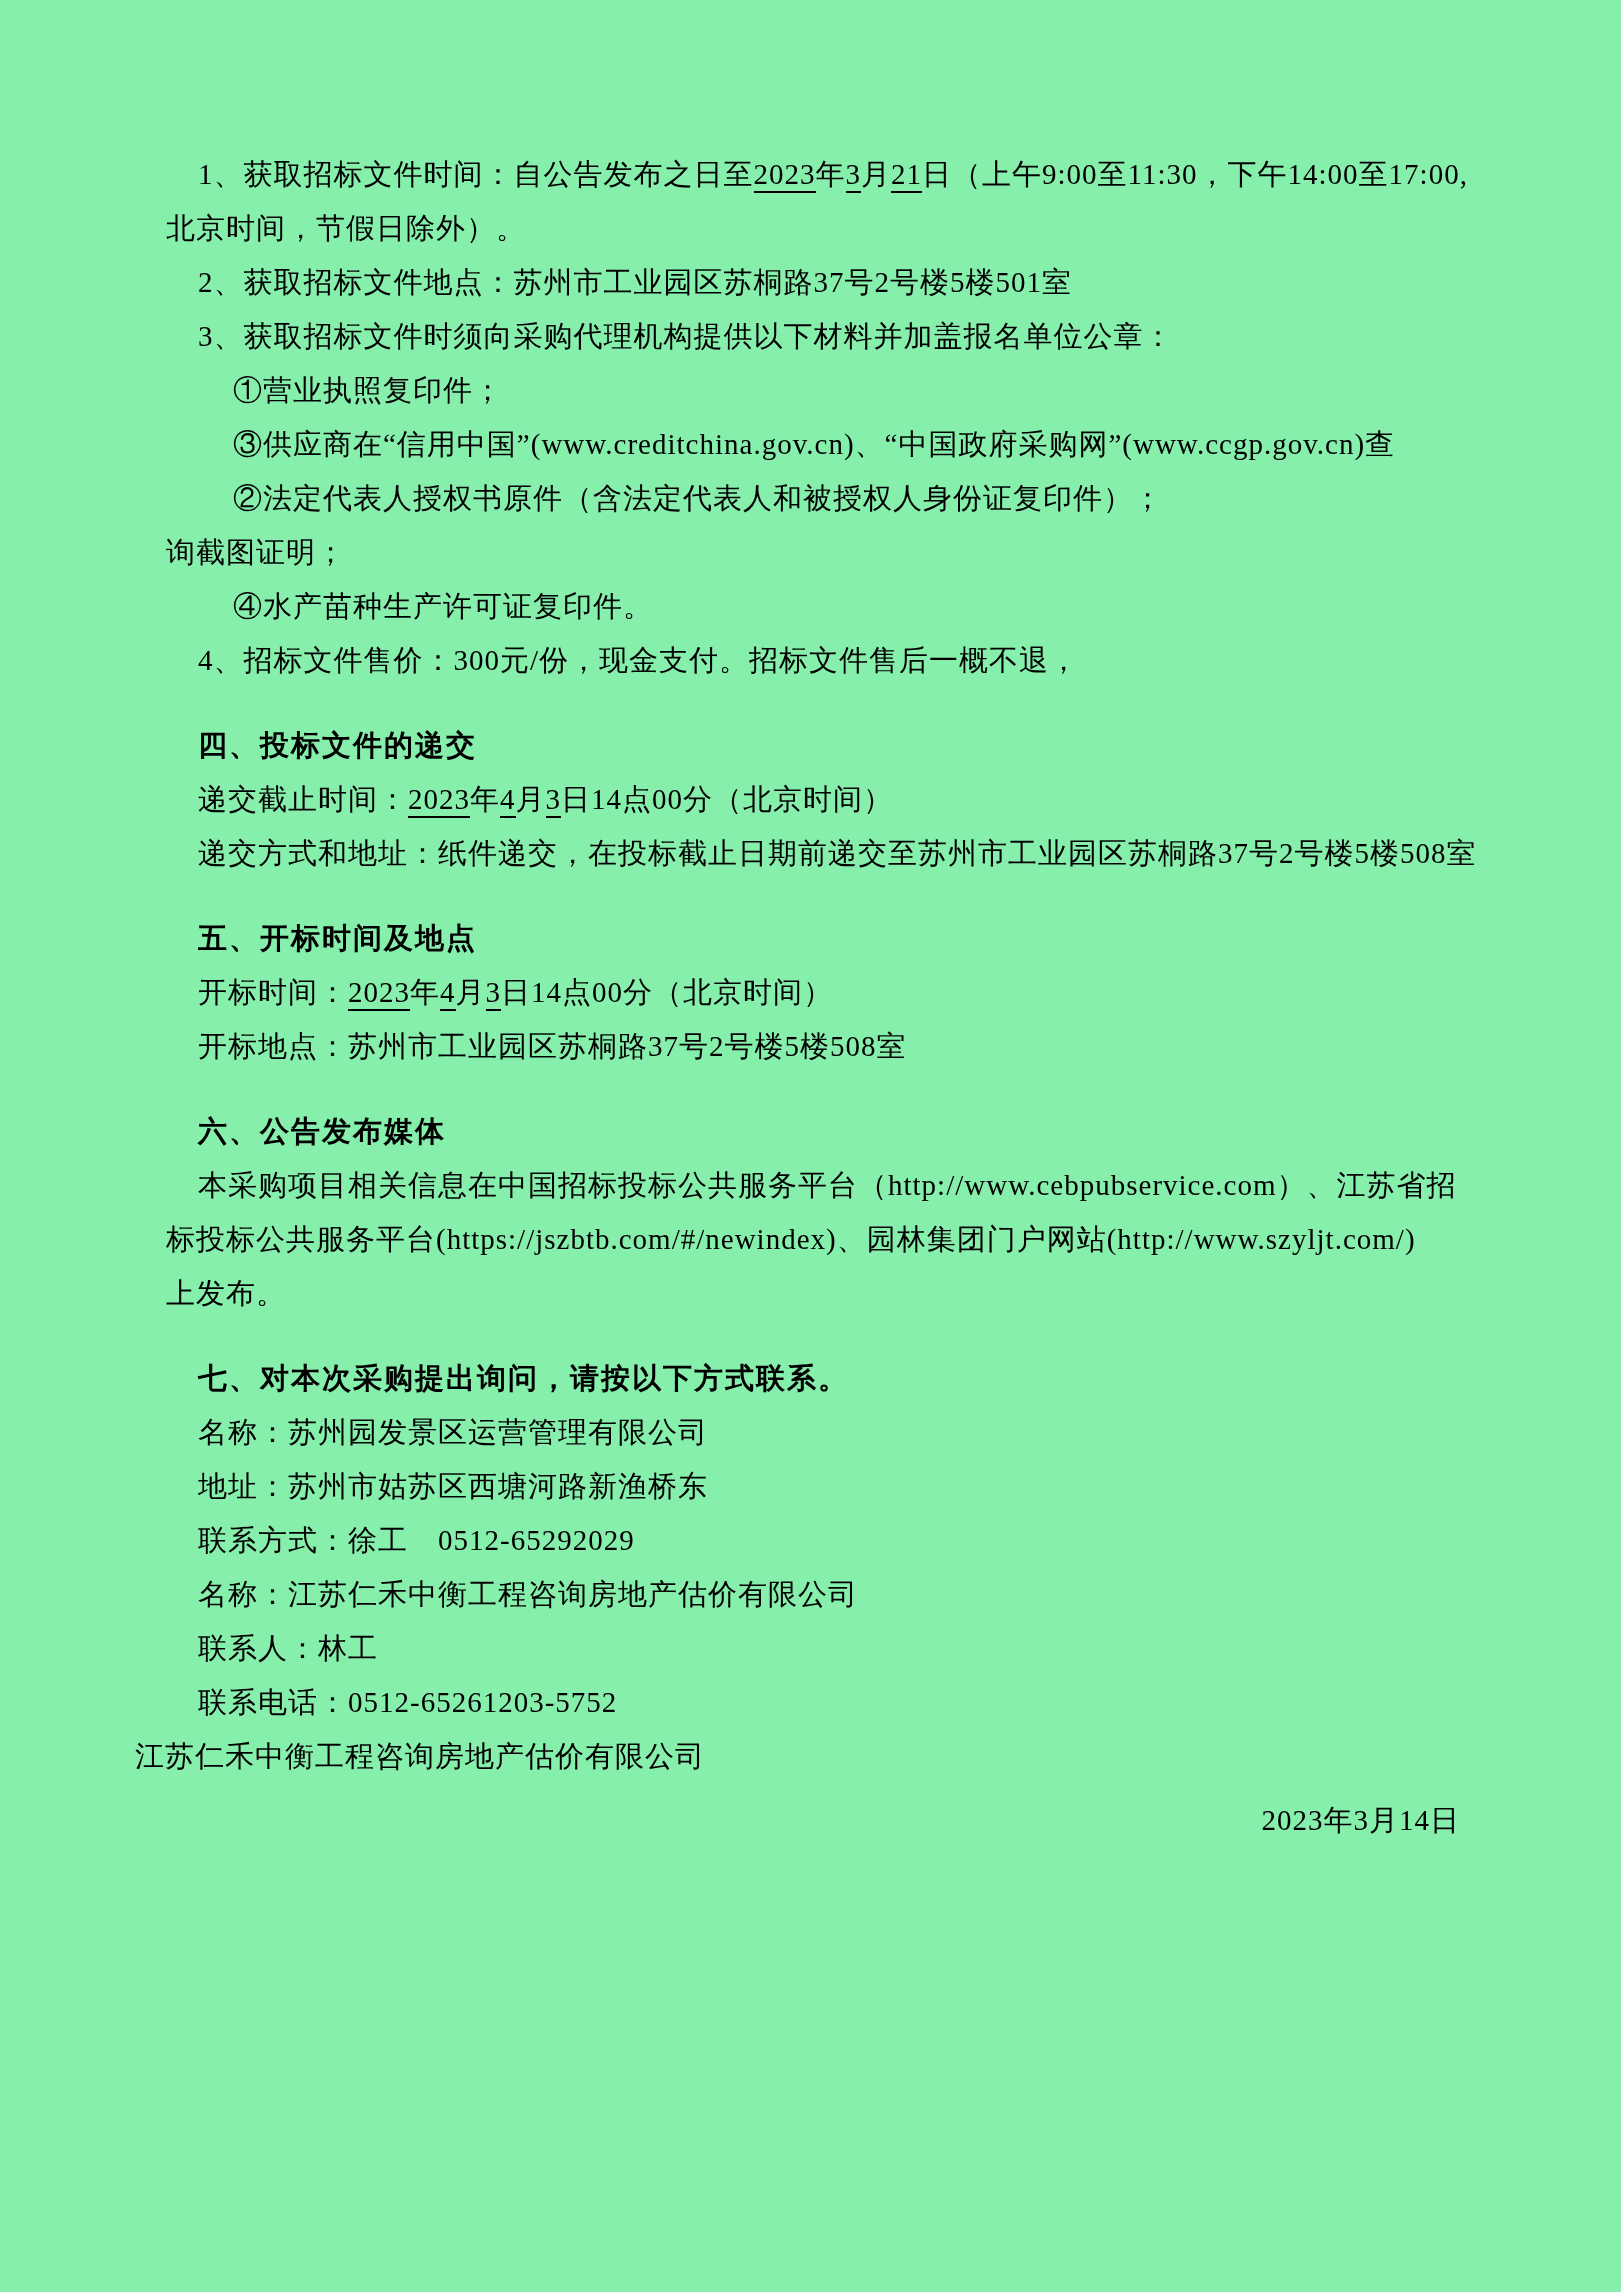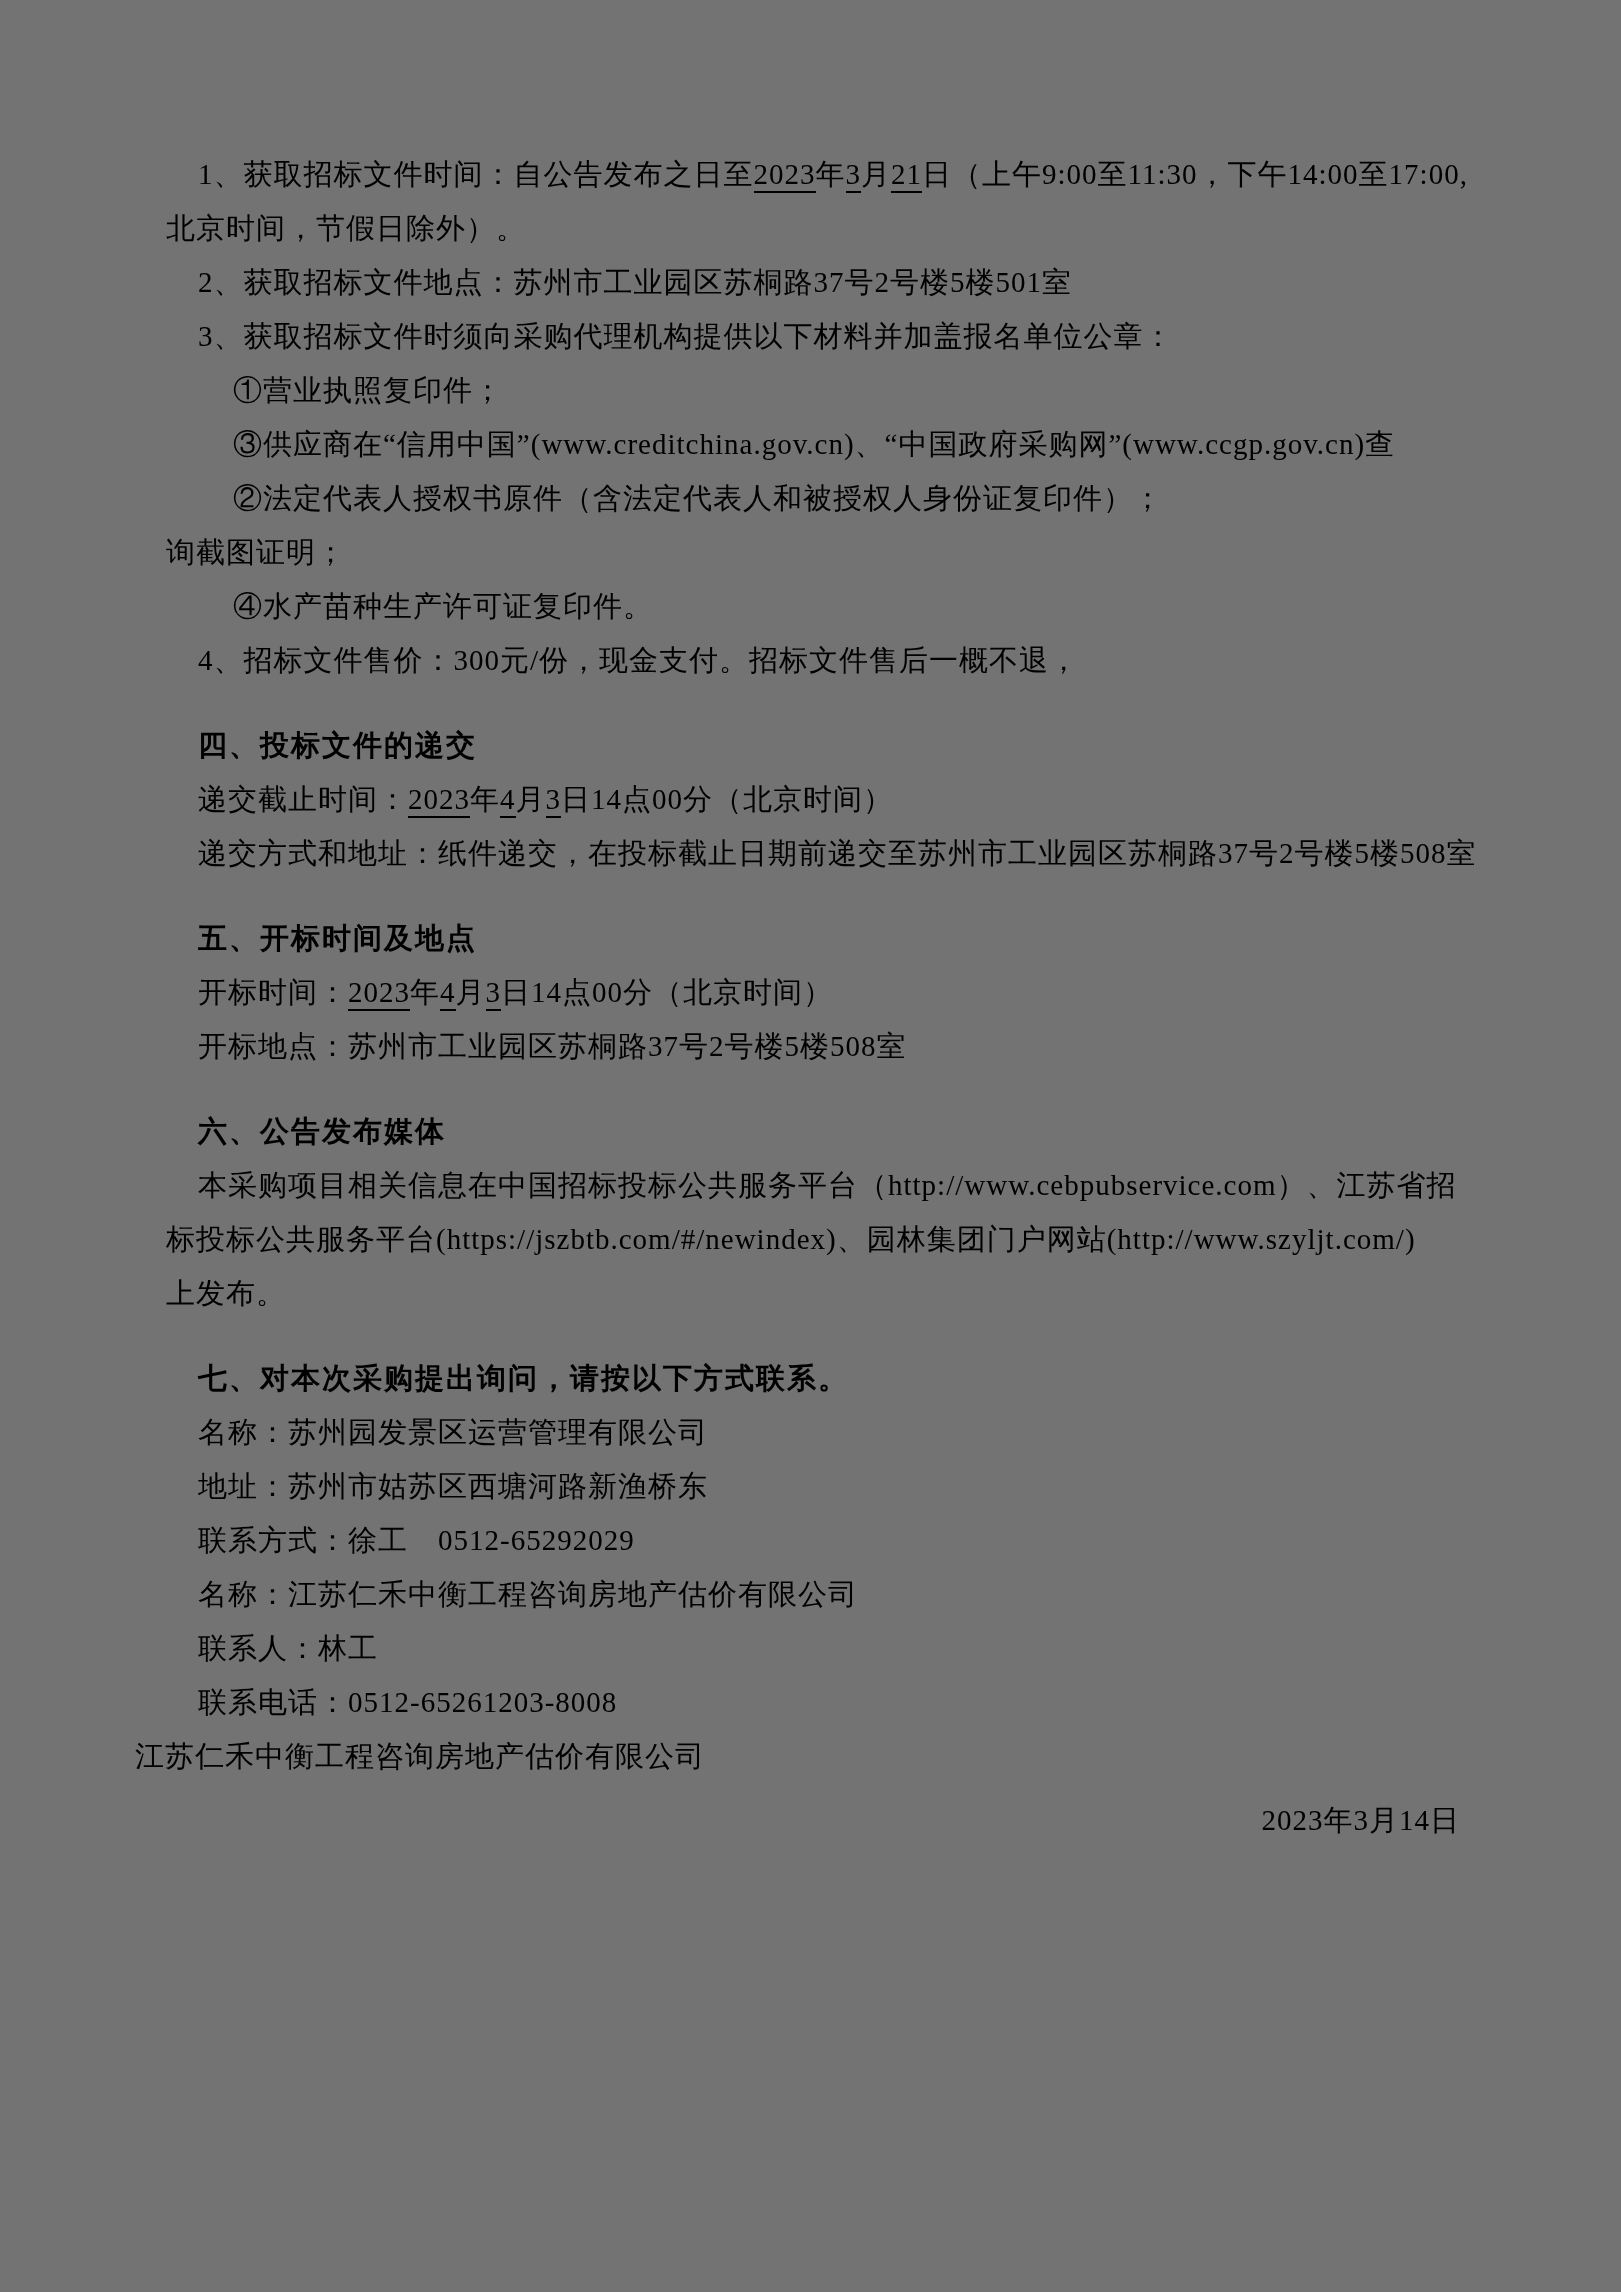--- a/index.html
+++ b/index.html
@@ -1,20 +1,20 @@
 <!DOCTYPE html>
 <html><head>
 <meta charset="utf-8">
 <style>
   html, body { margin: 0; padding: 0; background: #ffffff; }
   .page {
     position: relative;
     width: 1621px;
     height: 2293px;
-    background: #737373;
+    background: #86efac;
     color: #000000;
     box-sizing: border-box;
     padding: 147px 161px 0 135px;
     font-family: "Liberation Serif", "DejaVu Serif", serif;
     font-size: 29px;
     letter-spacing: 1px;
     overflow: hidden;
   }
   .line {
     height: 54px;
@@ -65,18 +65,18 @@
       <div class="line h"><span>六、公告发布媒体</span></div>
       <div class="line b2"><span>本采购项目相关信息在中国招标投标公共服务平台（http://www.cebpubservice.com）、江苏省招</span></div>
       <div class="line b0"><span>标投标公共服务平台(https://jszbtb.com/#/newindex)、园林集团门户网站(http://www.szyljt.com/)</span></div>
       <div class="line b0"><span>上发布。</span></div>
       <div class="line h"><span>七、对本次采购提出询问，请按以下方式联系。</span></div>
       <div class="line b2"><span>名称：苏州园发景区运营管理有限公司</span></div>
       <div class="line b2"><span>地址：苏州市姑苏区西塘河路新渔桥东</span></div>
       <div class="line b2"><span>联系方式：徐工　0512-65292029</span></div>
       <div class="line b2"><span>名称：江苏仁禾中衡工程咨询房地产估价有限公司</span></div>
       <div class="line b2"><span>联系人：林工</span></div>
-      <div class="line b2"><span>联系电话：0512-65261203-8008</span></div>
+      <div class="line b2"><span>联系电话：0512-65261203-5752</span></div>
       <div class="line r"><span>江苏仁禾中衡工程咨询房地产估价有限公司</span></div>
       <div class="line rd"><span>2023年3月14日</span></div>
     </div>
 </div>
 
 
 </body></html>

